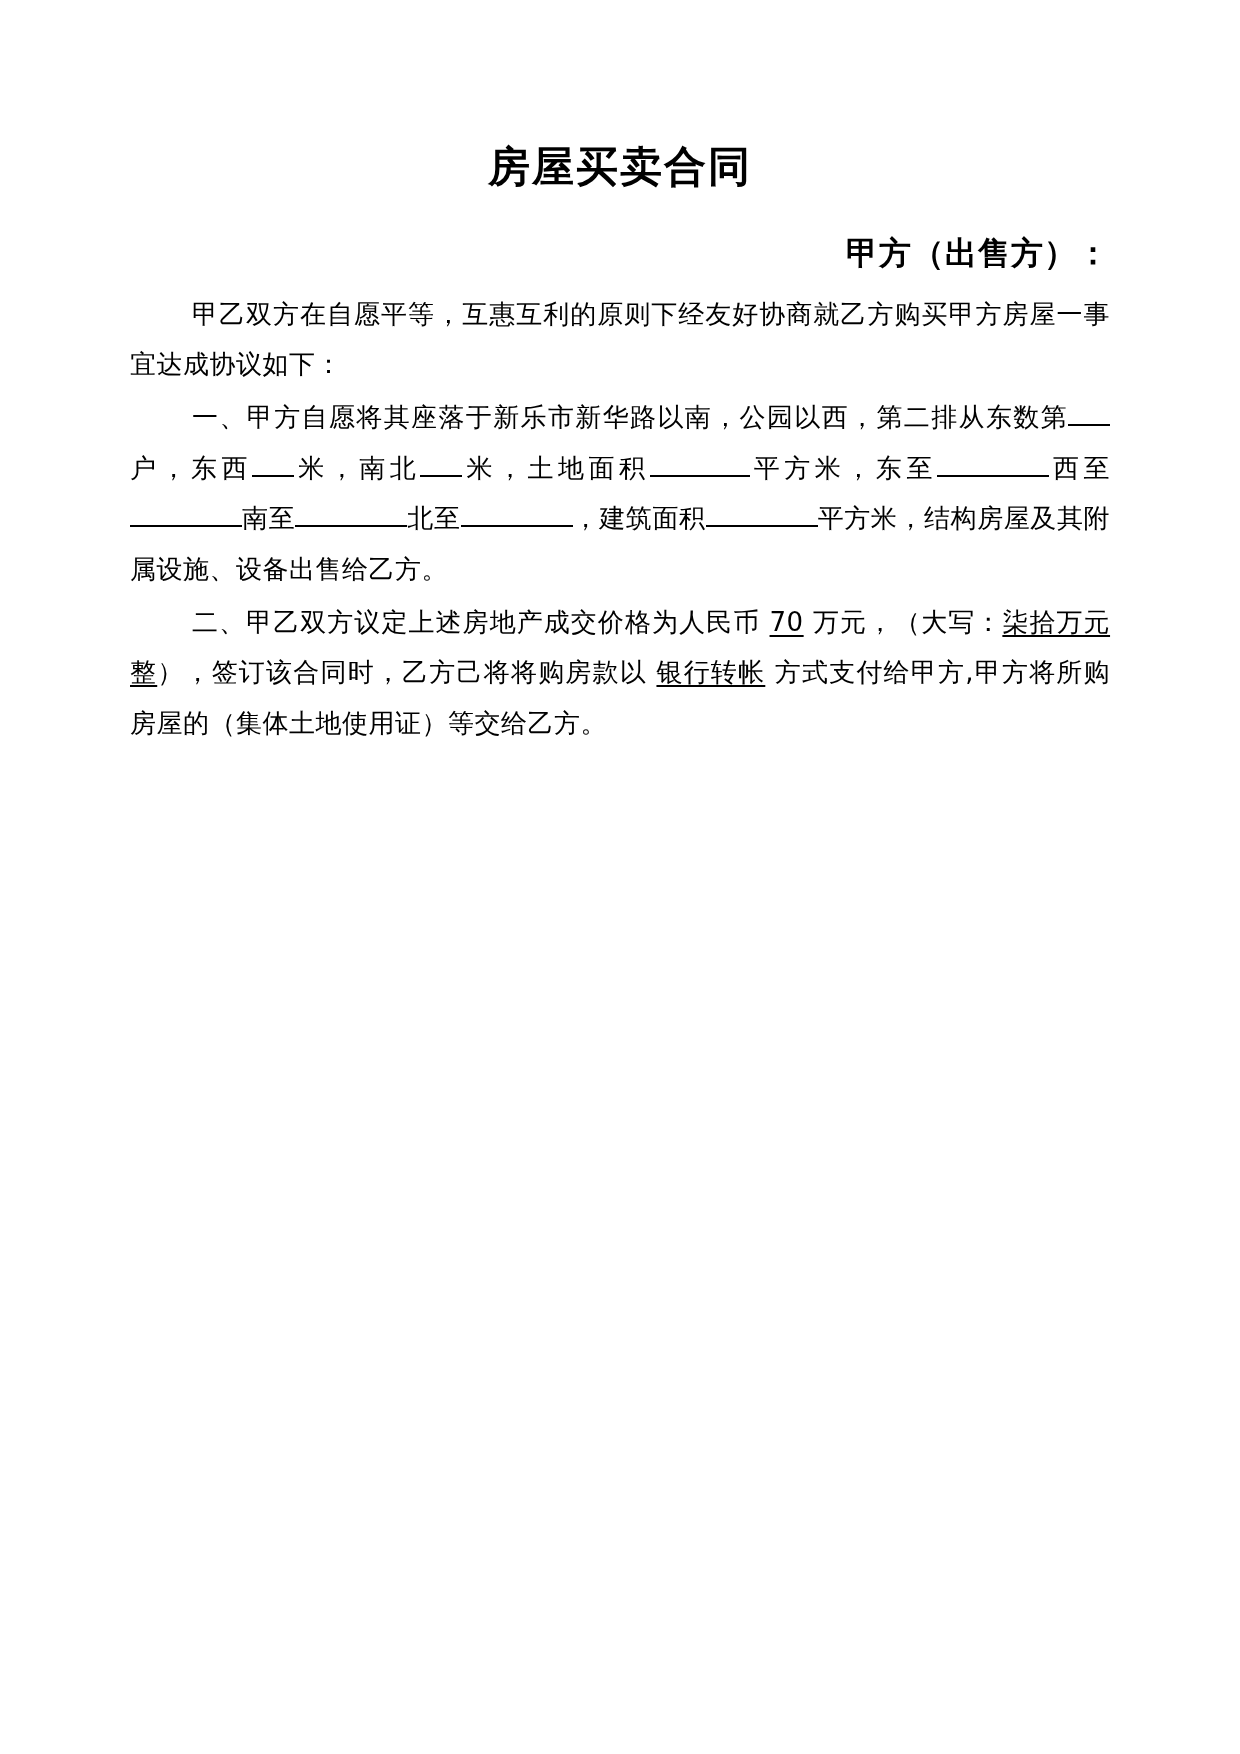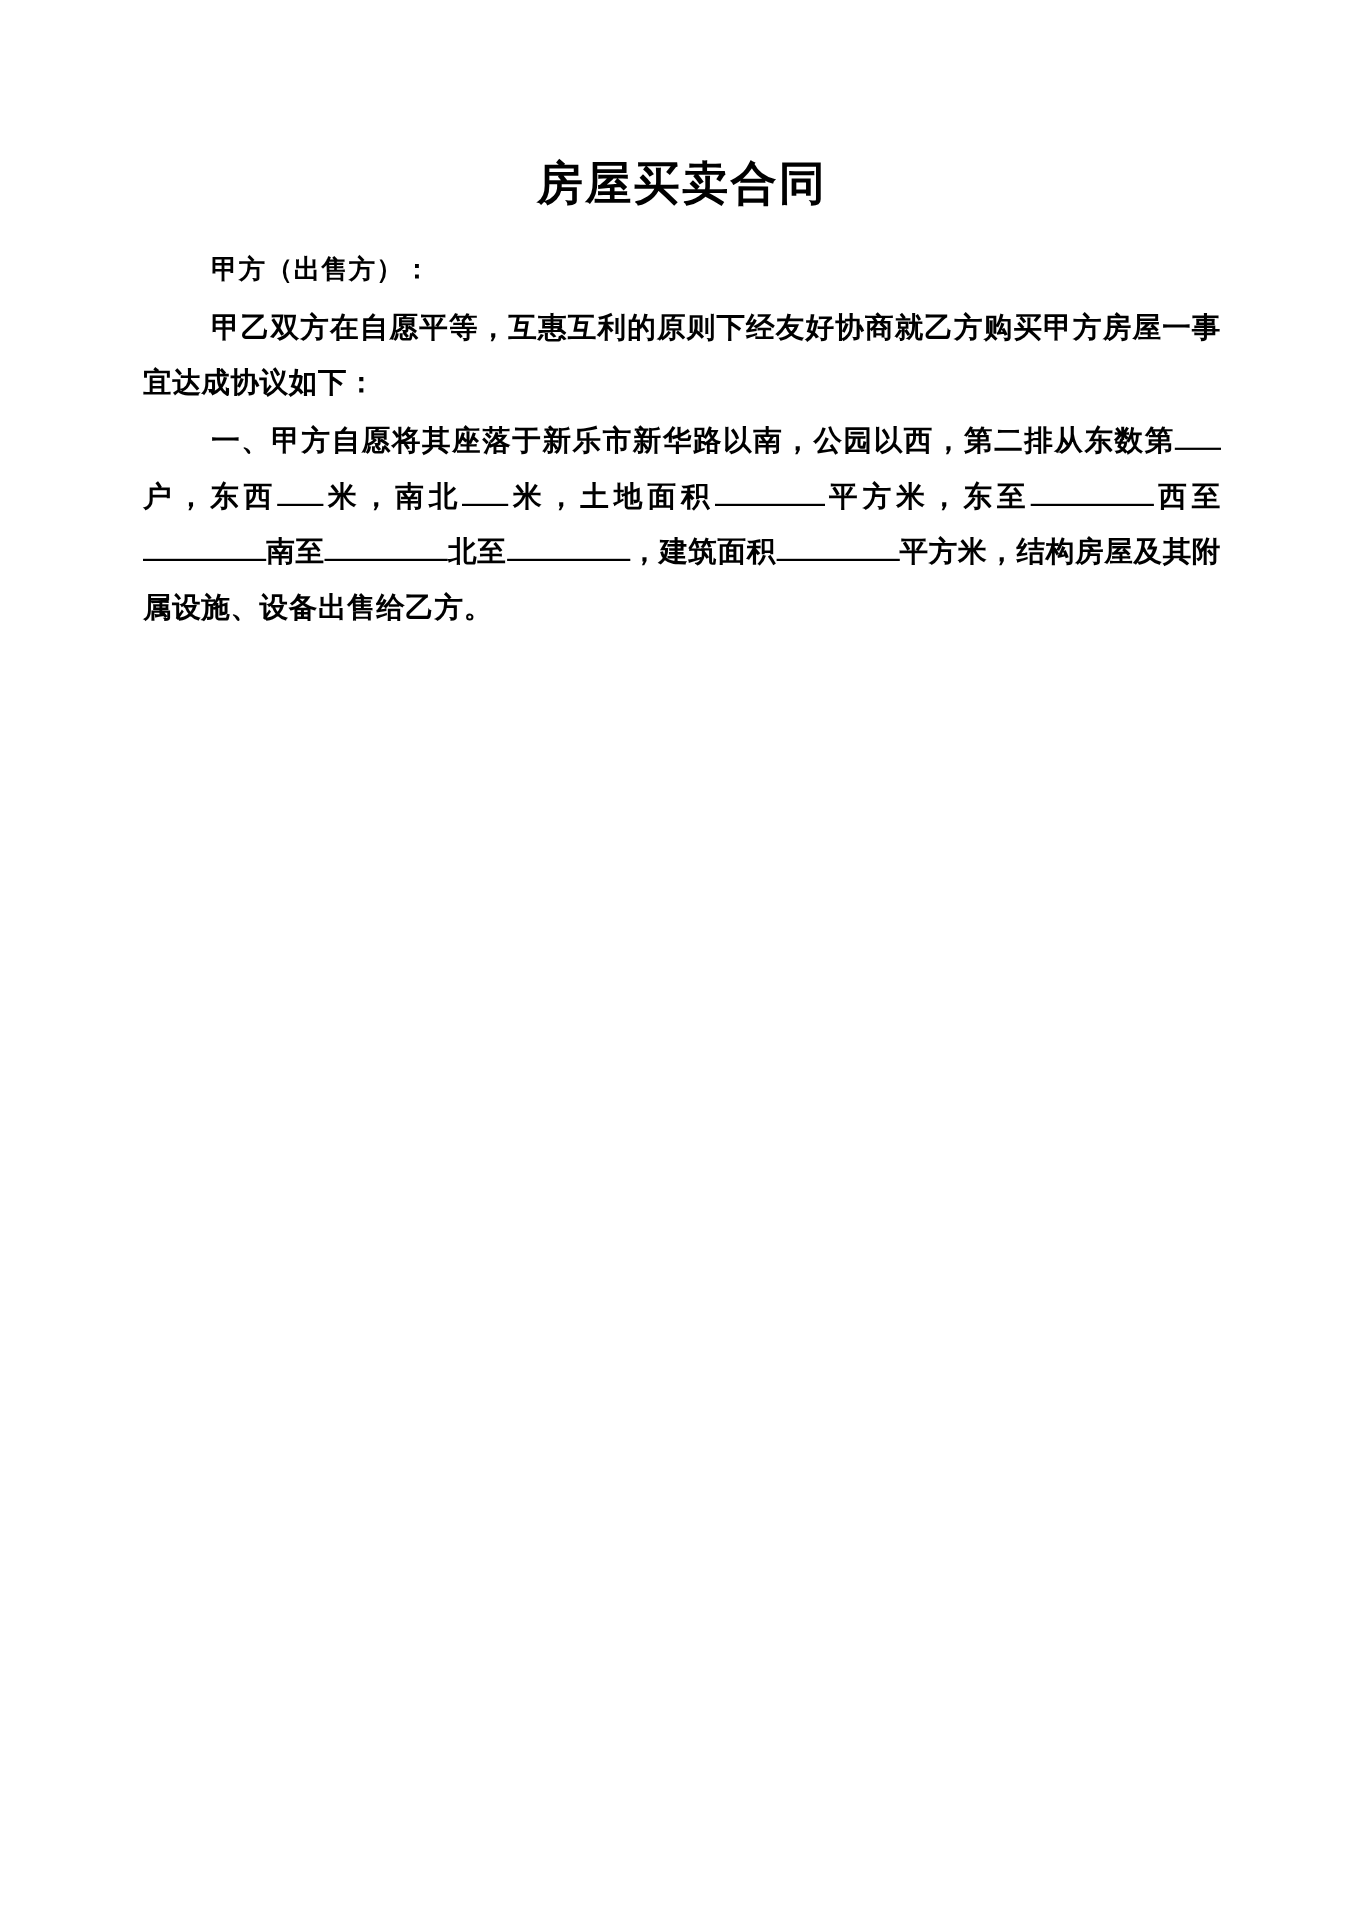--- a/index.html
+++ b/index.html
@@ -23,36 +23,37 @@
   }
   .doc-title {
     text-align: center;
     font-size: 42px;
     font-weight: bold;
     letter-spacing: 2px;
     margin: 20px 0 26px 0;
     line-height: 1.3;
   }
   .party-line {
-    font-size: 24px;
+    font-size: 32px;
     font-weight: bold;
     line-height: 2.0;
     margin: 0 0 4px 0;
     padding-left: 62px;
     letter-spacing: 1px;
+    text-align: right;
   }
   p.body-text {
     font-size: 26px;
     line-height: 1.95;
     margin: 0 0 2px 0;
     text-align: justify;
     text-justify: inter-ideograph;
     text-indent: 62px;
     letter-spacing: 0.5px;
-    font-weight: 700;
+    font-weight: 400;
   }
   .u {
     text-decoration: underline;
     text-underline-offset: 4px;
   }
   .blank-s { display: inline-block; width: 42px; border-bottom: 2px solid #000; }
   .blank-l { display: inline-block; width: 100px; border-bottom: 2px solid #000; }
   .blank-xl { display: inline-block; width: 112px; border-bottom: 2px solid #000; }
 </style>
 </head>
@@ -63,17 +64,20 @@
   <h1 class="doc-title">房屋买卖合同</h1>
 
   <div class="party-line">甲方（出售方）：</div>
 
   <p class="body-text">甲乙双方在自愿平等，互惠互利的原则下经友好协商就乙方购买甲方房屋一事宜达成协议如下：</p>
 
   <p class="body-text">
     <span>一、</span><span>甲方自愿将其座落于新乐市新华路以南，公园以西，第二排从东数第</span><span class="blank-s"></span><span>户，东西</span><span class="blank-s"></span><span>米，南北</span><span class="blank-s"></span><span>米，土地面积</span><span class="blank-l"></span><span>平方米，东至</span><span class="blank-xl"></span><span>西至</span><span class="blank-xl"></span><span>南至</span><span class="blank-xl"></span><span>北至</span><span class="blank-xl"></span><span>，建筑面积</span><span class="blank-xl"></span><span>平方米，结构房屋及其附属设施、设备出售给乙方。</span>
   </p>
 
+  <p class="body-text">
+    <span>二、</span><span>甲乙双方议定上述房地产成交价格为人民币</span> <span class="u">70</span> <span>万元，（大写：</span><span class="u">柒拾万元整</span><span>），签订该合同时，乙方己将将购房款以</span> <span class="u">银行转帐</span> <span>方式支付给甲方,甲方将所购房屋的（集体土地使用证）等交给乙方。</span>
+  </p>
 
 
 
 
 </div>
 
 </body></html>

